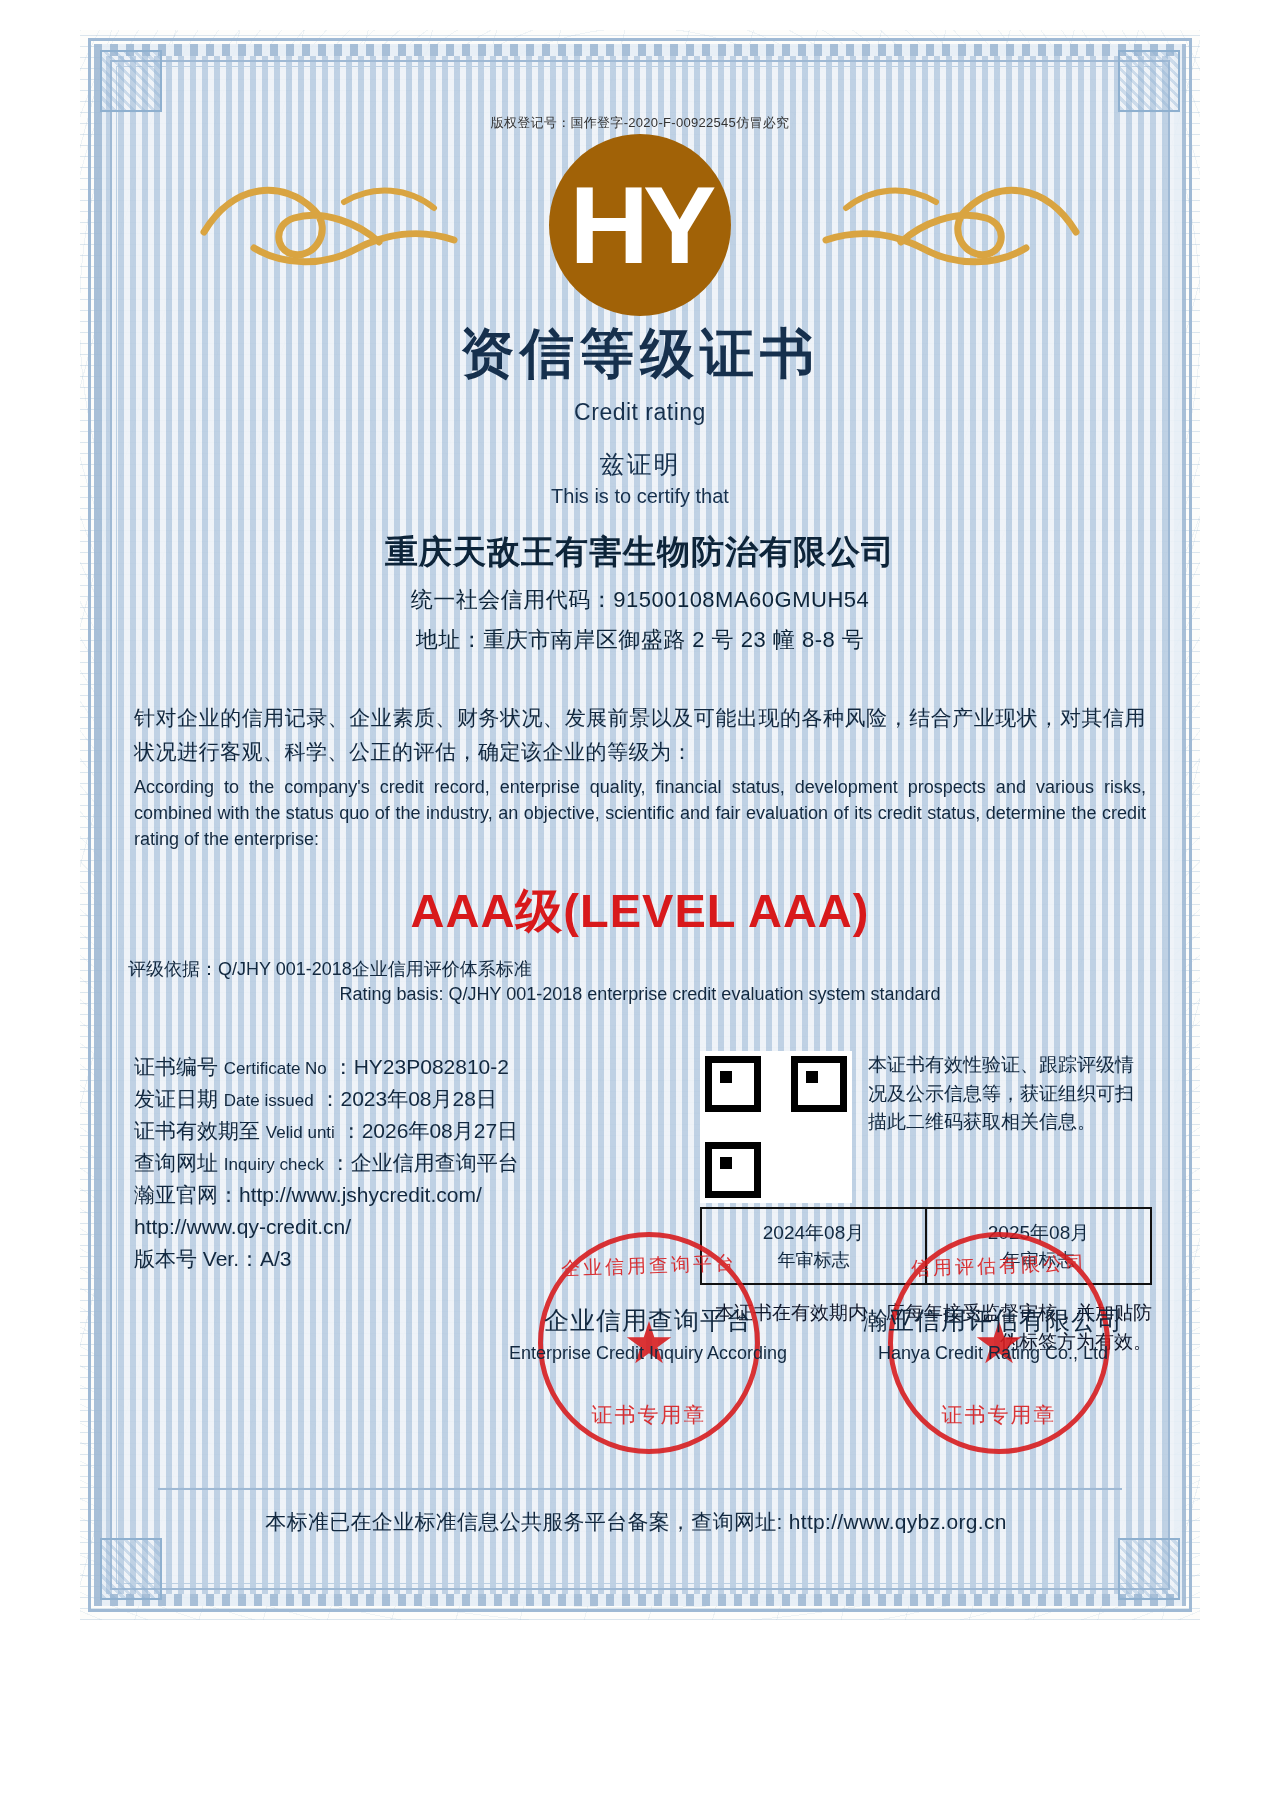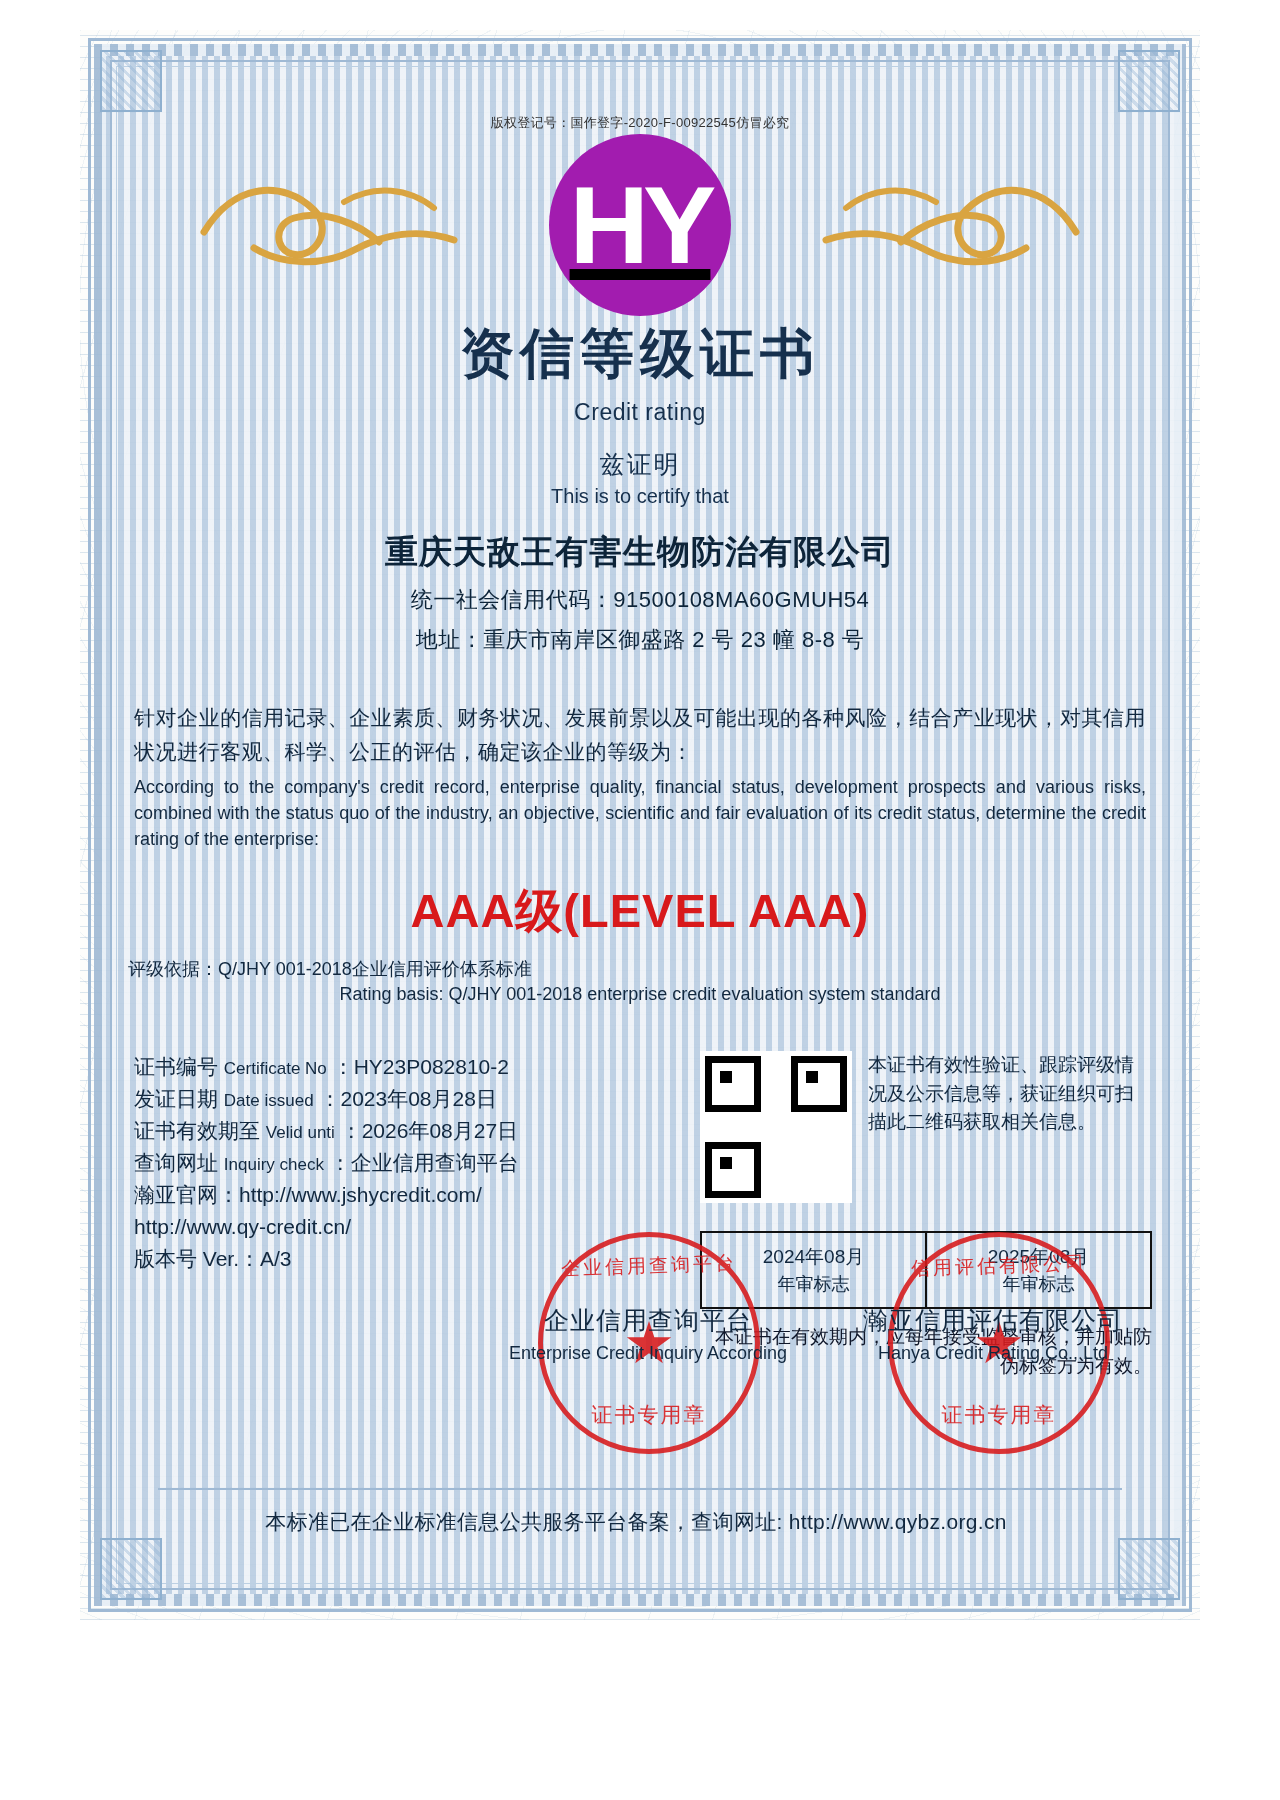--- a/index.html
+++ b/index.html
@@ -134,26 +134,25 @@
   .flourish.right { right: 66px; transform: scaleX(-1); }
 
   .logo-circle {
     position: absolute;
     left: 50%;
     top: 0px;
     transform: translateX(-50%);
     width: 182px;
     height: 182px;
     border-radius: 50%;
-    background: #a21caf;
+    background: #a16207;
     display: flex;
     align-items: center;
     justify-content: center;
     overflow: hidden;
-    text-decoration: underline;
   }
   .logo-mark {
     font-size: 110px;
     font-weight: 700;
     color: #ffffff;
     letter-spacing: -6px;
     line-height: 1;
     font-family: "Liberation Sans", sans-serif;
   }
 
@@ -298,21 +297,21 @@
 
   .qr-note {
     margin-left: 16px;
     font-size: 19px;
     line-height: 1.5;
     color: #12283f;
   }
 
   .stamp-boxes {
     display: flex;
-    margin-top: 28px;
+    margin-top: 4px;
     gap: 0;
   }
   .stamp-box {
     flex: 1;
     border: 2px solid #111;
     height: 74px;
     display: flex;
     flex-direction: column;
     align-items: center;
     justify-content: center;

